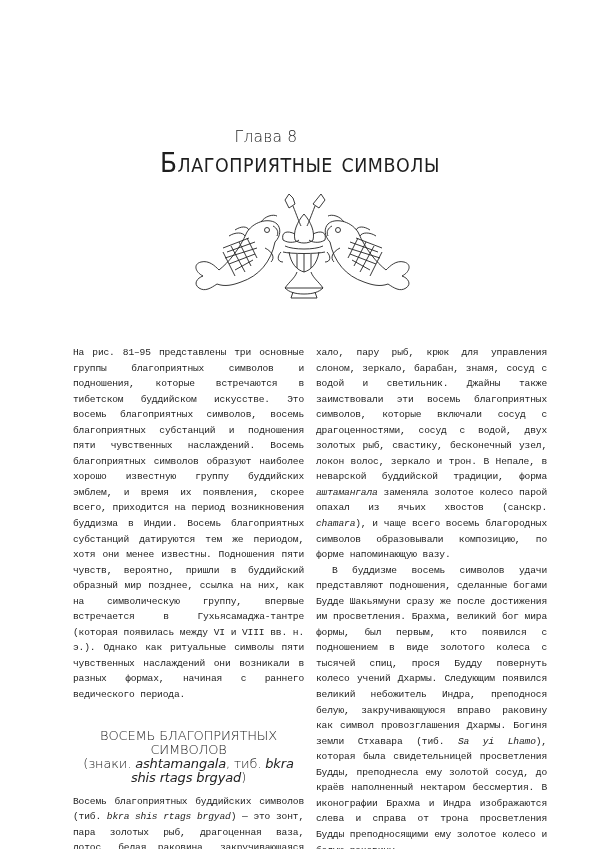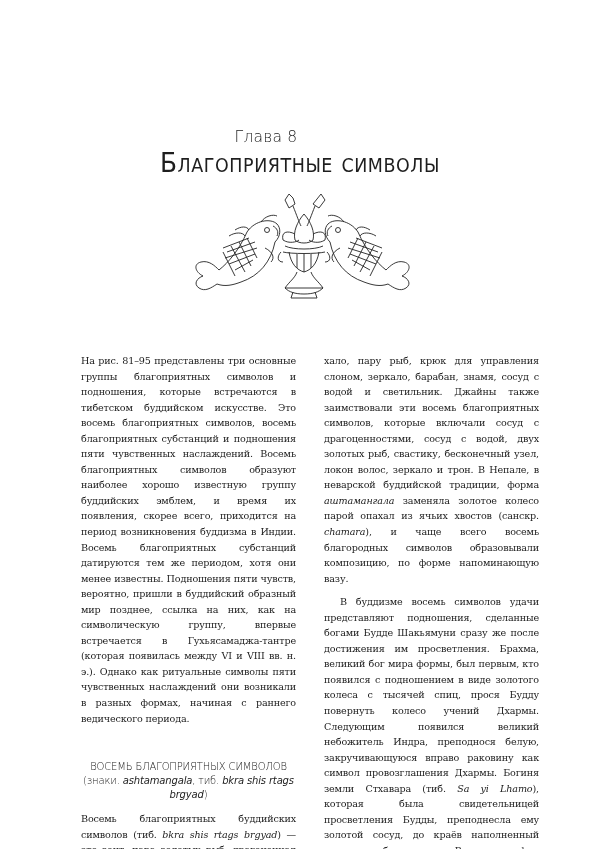--- a/index.html
+++ b/index.html
@@ -22,25 +22,25 @@
       position: absolute; top: 192px; left: 185px; width: 235px; height: 108px;
     }
     .col {
       position: absolute; top: 345px; width: 231px;
       font-family: "DejaVu Serif", serif; font-size: 9.6px; line-height: 15.55px;
       text-align: justify; hyphens: auto; color: #1c1c1c;
       letter-spacing: -0.15px;
     }
     .col.left { left: 73px; }
     .col.right { left: 316px; }
-    .col p { margin: 8px; text-indent: 0; }
+    .col p { margin: 0; text-indent: 0; font-family: Liberation Mono, monospace; }
     .col p.indent { text-indent: 16px; }
     .col .gap { height: 26px; }
     .section-head {
-      text-align: center; font-family: "DejaVu Sans", sans-serif; font-size: 10px;
+      text-align: center; font-family: "DejaVu Sans", sans-serif; font-size: 13px;
       line-height: 14px; font-weight: 300; color: #222; text-indent: 0;
     }
     .section-head .sub { display: block; }
     .section-head + p { margin-top: 9px; }
     em { font-style: italic; }
   </style>
 </head>
 <body>
 
 <div class="chapter-label">Глава 8</div>

